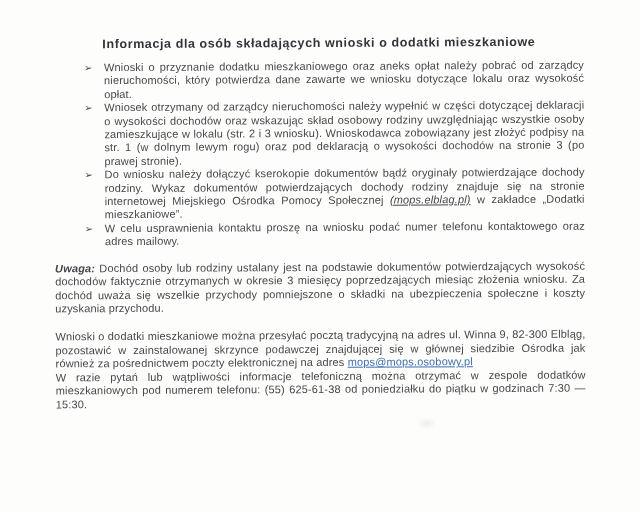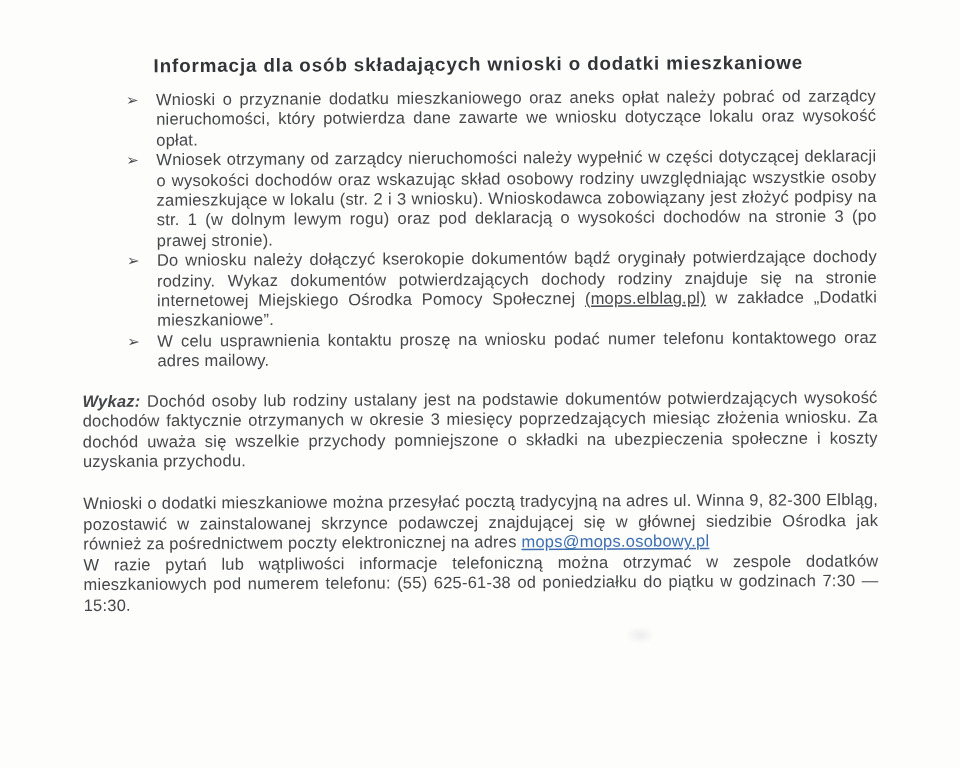--- a/index.html
+++ b/index.html
@@ -60,20 +60,21 @@
   .note-par { margin-top: 13px; }
   .mail-par { margin-top: 14px; }
   .phone-par { margin-top: 0; }
   .note-label {
     font-weight: bold;
     font-style: italic;
   }
   .site-link {
     text-decoration: underline;
     color: #45474a;
+    font-style: italic;
   }
   .email-link {
     color: #3d6eb0;
     text-decoration: underline;
     cursor: pointer;
   }
   .smudge {
     position: absolute;
     left: 416px;
     top: 418px;
@@ -102,21 +103,21 @@
     <li>
       <span class="marker">➢</span>
       <span class="li-text"><span>Do wniosku należy dołączyć kserokopie dokumentów bądź oryginały potwierdzające dochody rodziny. Wykaz dokumentów potwierdzających dochody rodziny znajduje się na stronie internetowej Miejskiego Ośrodka Pomocy Społecznej </span><span class="site-link">(mops.elblag.pl)</span><span> w zakładce „Dodatki mieszkaniowe”.</span></span>
     </li>
     <li>
       <span class="marker">➢</span>
       <span class="li-text">W celu usprawnienia kontaktu proszę na wniosku podać numer telefonu kontaktowego oraz adres mailowy.</span>
     </li>
   </ul>
 
-  <p class="body-par note-par"><span class="note-label">Wykaz:</span><span> Dochód osoby lub rodziny ustalany jest na podstawie dokumentów potwierdzających wysokość dochodów faktycznie otrzymanych w okresie 3 miesięcy poprzedzających miesiąc złożenia wniosku. Za dochód uważa się wszelkie przychody pomniejszone o składki na ubezpieczenia społeczne i koszty uzyskania przychodu.</span></p>
+  <p class="body-par note-par"><span class="note-label">Uwaga:</span><span> Dochód osoby lub rodziny ustalany jest na podstawie dokumentów potwierdzających wysokość dochodów faktycznie otrzymanych w okresie 3 miesięcy poprzedzających miesiąc złożenia wniosku. Za dochód uważa się wszelkie przychody pomniejszone o składki na ubezpieczenia społeczne i koszty uzyskania przychodu.</span></p>
 
   <p class="body-par mail-par"><span>Wnioski o dodatki mieszkaniowe można przesyłać pocztą tradycyjną na adres ul. Winna 9, 82-300 Elbląg, pozostawić w zainstalowanej skrzynce podawczej znajdującej się w głównej siedzibie Ośrodka jak również za pośrednictwem poczty elektronicznej na adres </span><a class="email-link">mops@mops.osobowy.pl</a></p>
 
   <p class="body-par phone-par">W razie pytań lub wątpliwości informacje telefoniczną można otrzymać w zespole dodatków mieszkaniowych pod numerem telefonu: (55) 625-61-38 od poniedziałku do piątku w godzinach 7:30 — 15:30.</p>
 
   <div class="smudge"></div>
 
 </div>
 
 </body></html>

